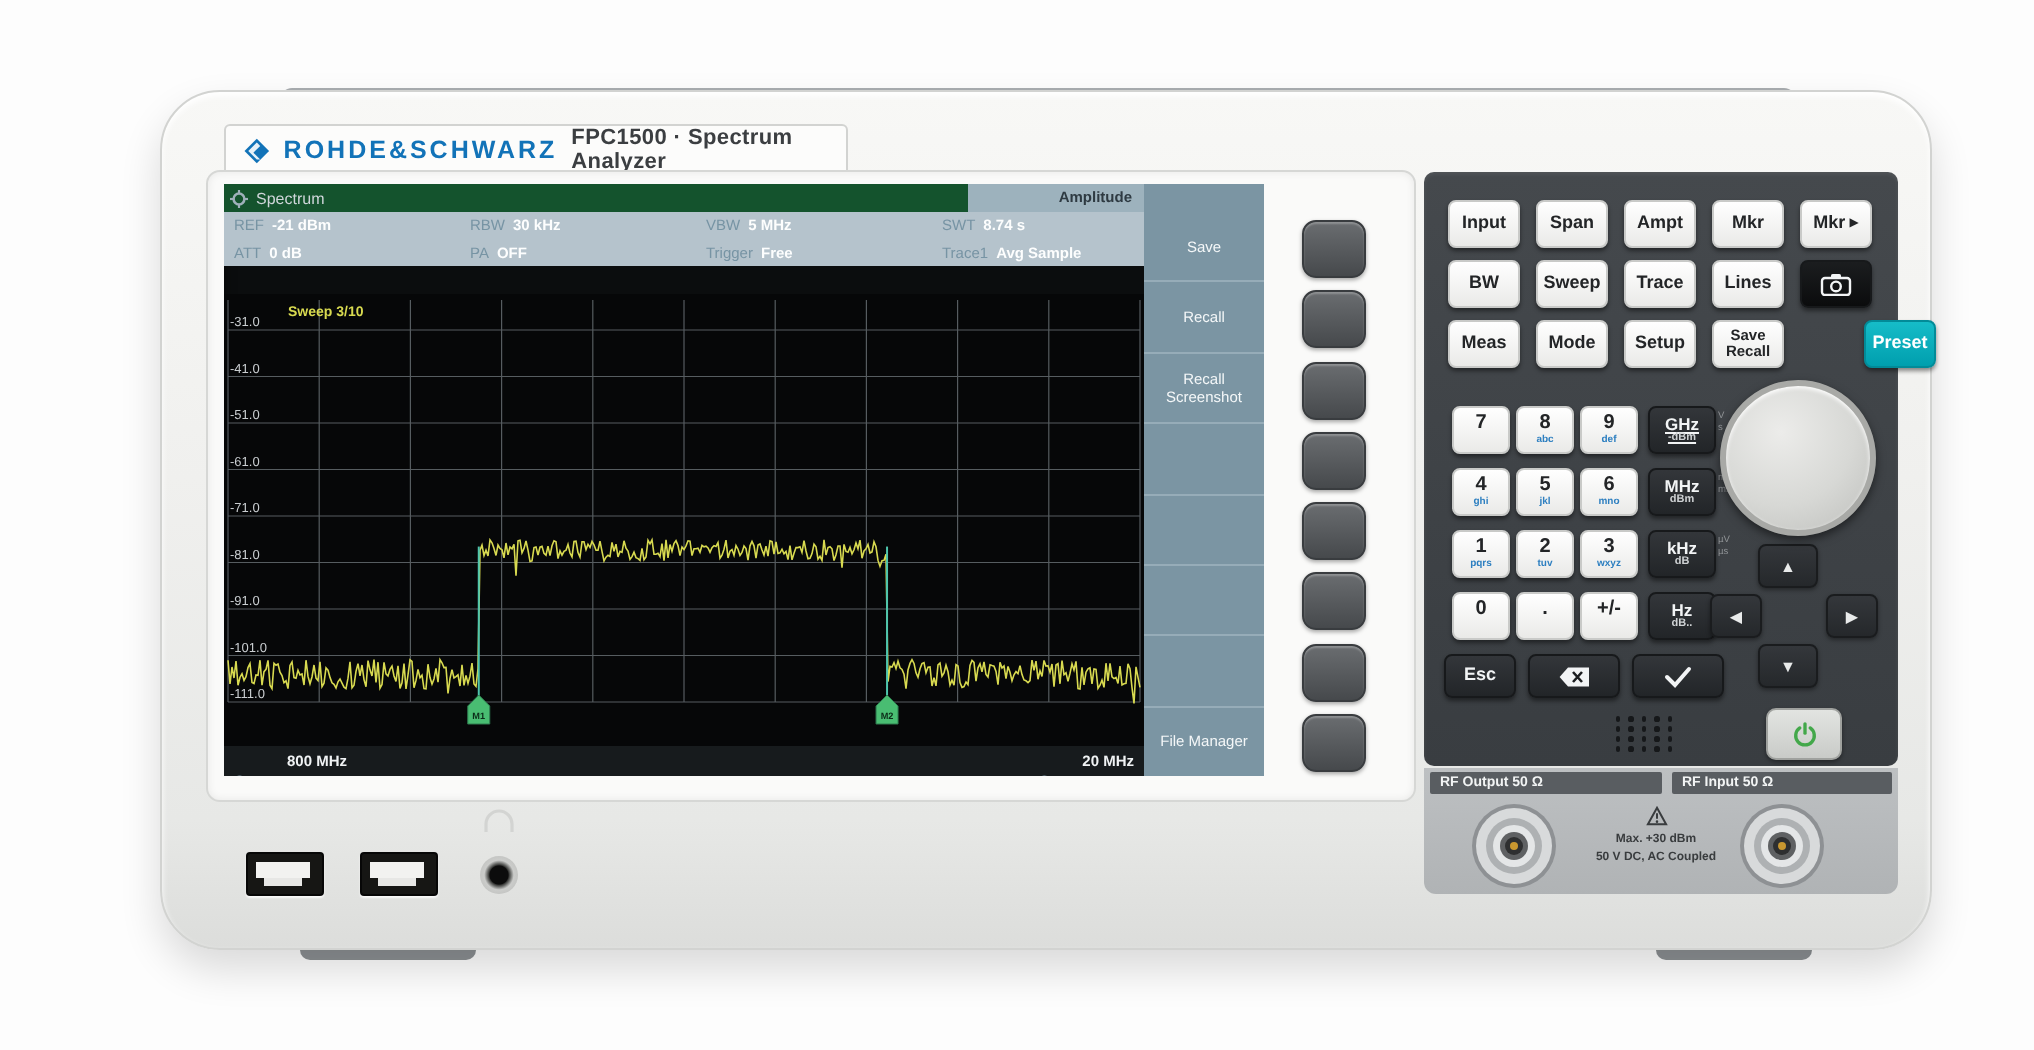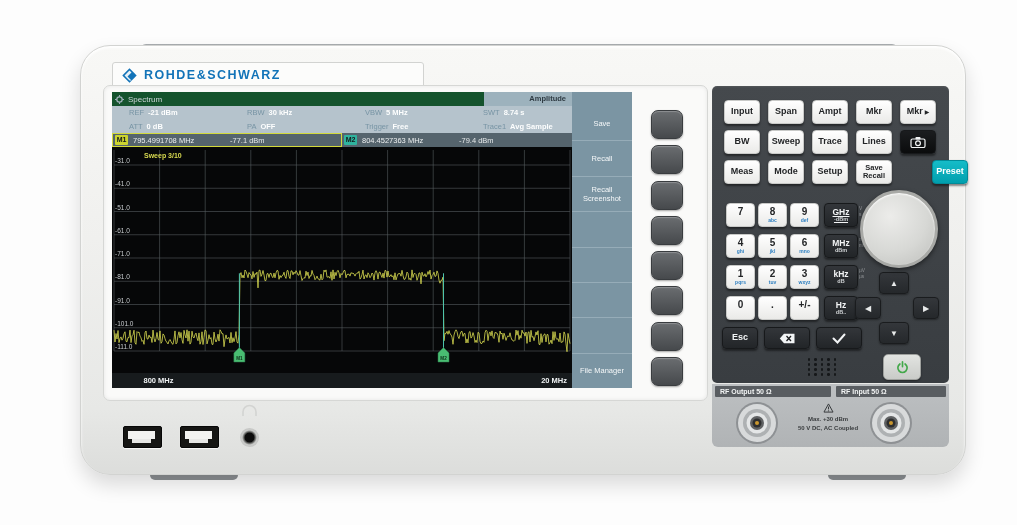--- a/index.html
+++ b/index.html
@@ -25,21 +25,21 @@
     border:1px solid #d6d7d5;border-radius:7px;box-shadow:inset 0 0 4px rgba(0,0,0,.08);}
   .lcd{position:absolute;left:112px;top:92px;width:520px;height:296px;background:#0b0d0e;overflow:hidden;
     box-shadow:inset 0 0 6px rgba(0,0,0,.6);}
   .titlebar{position:absolute;left:0;top:0;width:520px;height:14px;background:#14532d;display:flex;align-items:center;}
   .titlebar .mode{color:#cfd6da;font-size:8px;margin-left:4px;}
   .menu-title{position:absolute;left:372px;top:0;width:88px;height:14px;background:#9db2bd;color:#2e3a42;
     font-size:7.5px;line-height:14px;text-align:right;padding-right:6px;box-sizing:border-box;font-weight:bold;}
   .menu-cap{position:absolute;left:460px;top:0;width:60px;height:14px;background:#7b95a3;}
   .settings{position:absolute;left:0;top:14px;width:460px;height:27px;background:#b5c3cc;
     display:grid;grid-template-columns:118px 118px 118px 106px;grid-auto-rows:13.5px;align-items:center;}
-  .cell{display:flex;gap:4px;padding-left:17px;font-size:7.5px;white-space:nowrap;}
+  .cell{display:flex;gap:4px;padding-left:5px;font-size:7.5px;white-space:nowrap;}
   .slabel{color:#7794a4;}
   .sval{color:#fdfefe;font-weight:bold;}
   .markerbar{position:absolute;left:0;top:41px;width:460px;height:14px;background:#55646d;display:flex;}
   .mhalf{width:230px;height:14px;display:flex;align-items:center;gap:5px;box-sizing:border-box;padding-left:2px;font-size:7.5px;}
   .mhalf.sel{border:1px solid #d3da3c;}
   .mbadge{display:inline-block;min-width:13px;height:10px;line-height:10px;text-align:center;font-size:7px;font-weight:bold;color:#14191c;border-radius:1px;}
   .mfreq{color:#eceff0;width:92px;}
   .mlev{color:#e3e7e8;}
   .graph{position:absolute;left:0;top:55px;width:460px;height:226px;background:#060708;}
   .footerbar{position:absolute;left:0;top:281px;width:460px;height:15px;background:#171b1d;display:flex;align-items:center;
@@ -102,20 +102,23 @@
   <div class="foot" style="left:150px;width:88px;"></div>
   <div class="foot" style="left:828px;width:78px;"></div>
   <div class="chassis"></div>
 
   <div class="brand-plate">
     <svg width="15" height="15" viewBox="0 0 15 15">
       <rect x="2.4" y="2.4" width="10.2" height="10.2" transform="rotate(45 7.5 7.5)" fill="#1273b8"></rect>
       <path d="M2.5 7.5 L7.5 2.5 L9.5 4.5 L5.5 8.5 L9.5 12.5 L7.5 12.5 Z" fill="#ffffff" opacity="0.9"></path>
     </svg>
     <span class="brand-name">ROHDE&amp;SCHWARZ</span>
+    <span class="brand-model">
+      <span>FPC1500</span> <span>·</span> <span>Spectrum Analyzer</span>
+    </span>
   </div>
 
   <div class="bezel"></div>
 
   <div class="lcd">
     <div class="titlebar">
       <svg width="9" height="9" viewBox="0 0 10 10" style="margin-left:3px">
         <circle cx="5" cy="5" r="3" fill="none" stroke="#9fb0ba" stroke-width="1.4"></circle>
         <g stroke="#9fb0ba" stroke-width="1.2">
           <line x1="5" y1="0" x2="5" y2="2"></line>
@@ -153,32 +156,20 @@
           <span class="slabel">PA</span>
           <span class="sval">OFF</span>
         </div>
         <div class="cell">
           <span class="slabel">Trigger</span>
           <span class="sval">Free</span>
         </div>
         <div class="cell">
           <span class="slabel">Trace1</span>
           <span class="sval">Avg Sample</span>
-        </div>
-      </div>
-    <div class="markerbar" id="markerbar">
-        <div class="mhalf sel">
-          <span class="mbadge" style="background: rgb(204, 212, 47);">M1</span>
-          <span class="mfreq">795.4991708 MHz</span>
-          <span class="mlev">-77.1 dBm</span>
-        </div>
-        <div class="mhalf">
-          <span class="mbadge" style="background: rgb(47, 179, 158);">M2</span>
-          <span class="mfreq">804.4527363 MHz</span>
-          <span class="mlev">-79.4 dBm</span>
         </div>
       </div>
     <div class="graph">
       <svg id="graph-svg" width="460" height="226" viewBox="0 0 460 226">
           <line x1="2" y1="3" x2="2" y2="204" stroke="#565c60" stroke-width="0.6"></line>
           <line x1="47.6" y1="3" x2="47.6" y2="204" stroke="#565c60" stroke-width="0.6"></line>
           <line x1="93.2" y1="3" x2="93.2" y2="204" stroke="#565c60" stroke-width="0.6"></line>
           <line x1="138.8" y1="3" x2="138.8" y2="204" stroke="#565c60" stroke-width="0.6"></line>
           <line x1="184.4" y1="3" x2="184.4" y2="204" stroke="#565c60" stroke-width="0.6"></line>
           <line x1="230" y1="3" x2="230" y2="204" stroke="#565c60" stroke-width="0.6"></line>

